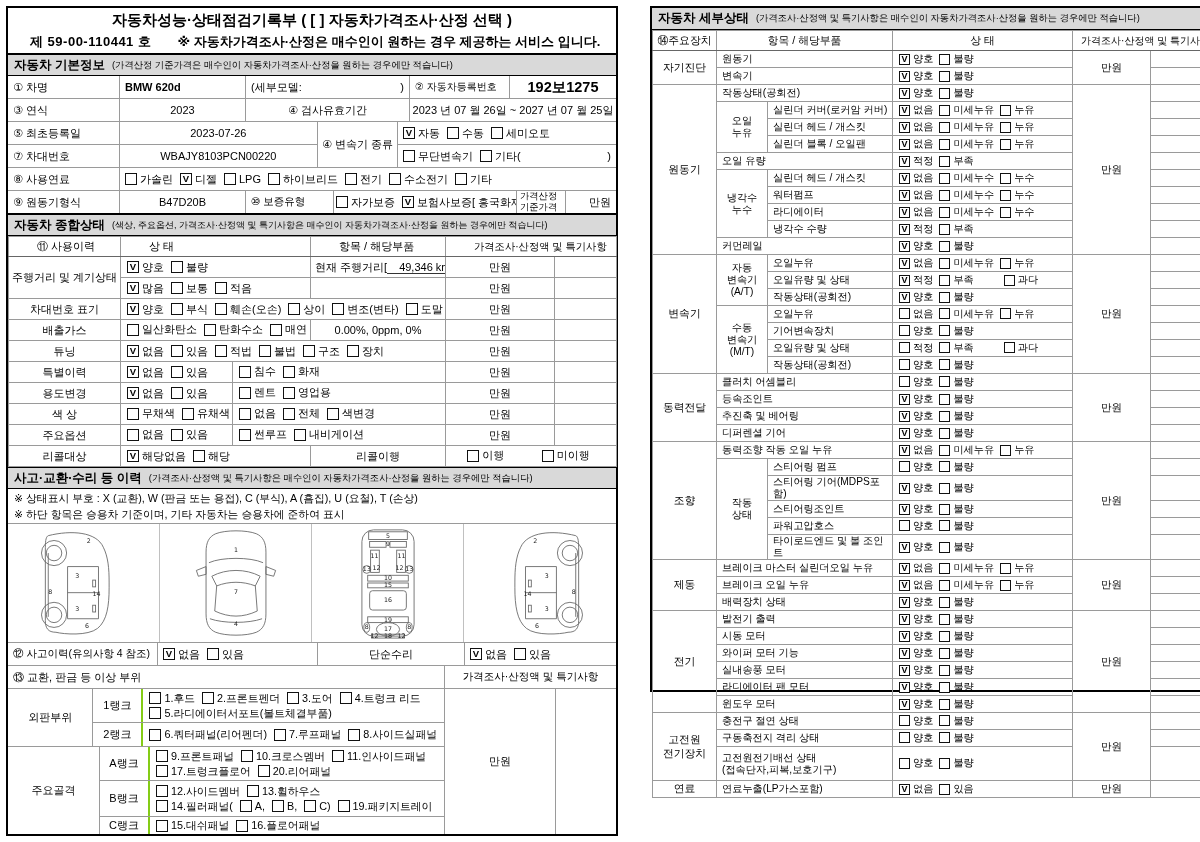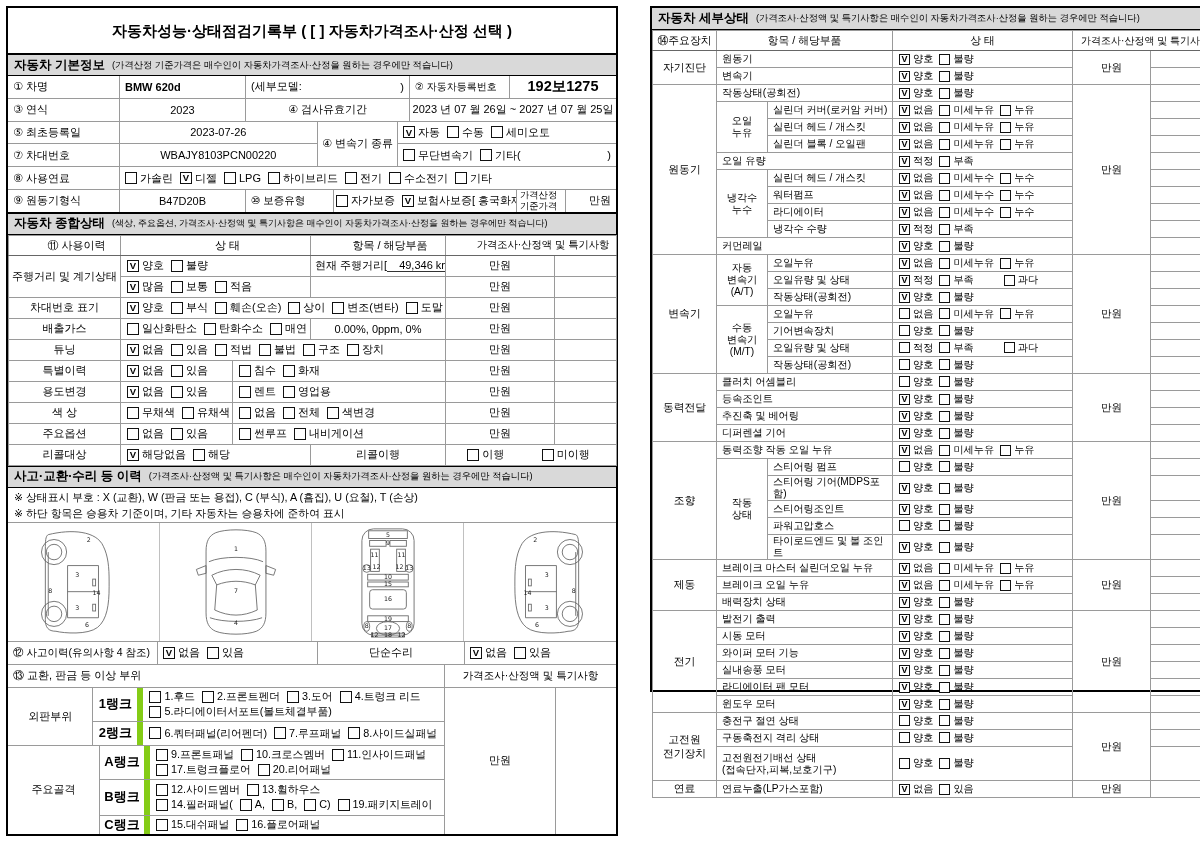--- a/index.html
+++ b/index.html
@@ -31,21 +31,21 @@
   .bc.ctr{justify-content:center;padding:0 2px;}
   .bc.between{justify-content:space-between;}
   .big{font-size:14.5px;font-weight:bold;justify-content:center;}
   .stack{display:flex;flex-direction:column;}
   .stack .srow{display:flex;flex:1;border-bottom:1px solid #9a9a9a;box-sizing:border-box;}
   .stack .srow:last-child{border-bottom:none;}
   
   table{border-collapse:collapse;table-layout:fixed;}
   .ctable{width:608px;}
   .ctable td{border:1px solid #9a9a9a;font-size:11px;padding:0 4px;height:21px;overflow:hidden;white-space:nowrap;box-sizing:border-box;}
-  .ctable tr.chead td{height:20px;text-align:center;font-size:11px;border-bottom:1px solid #666;padding-left:28px;}
+  .ctable tr.chead td{height:20px;font-size:11px;border-bottom:1px solid #666;padding-left:28px;}
   .ctable td.lab{text-align:center;padding:0 2px;}
   .ctable td.price{text-align:center;}
   .ctable td.ctr{text-align:center;}
   .ctable td.st{padding-left:6px;}
   .odo .under{border-bottom:1px solid #333;padding:0 12px;}
   .spread .cbg{width:100%;justify-content:space-around;}
   
   .notes{flex:0 0 34px;border-bottom:1px solid #9a9a9a;font-size:10.8px;display:flex;flex-direction:column;justify-content:center;padding:0 6px;}
   .notes div{line-height:16px;}
   .diagrams{flex:0 0 118px;display:flex;border-bottom:1px solid #9a9a9a;}
@@ -61,21 +61,21 @@
   .hdr13 .h13l{width:437px;display:flex;align-items:center;padding:0 5px;border-right:1px solid #9a9a9a;box-sizing:border-box;}
   .hdr13 .h13r{flex:1;display:flex;align-items:center;justify-content:center;font-size:10.5px;}
   .ranks{flex:1;display:flex;align-items:stretch;}
   .rleft{width:437px;display:flex;flex-direction:column;border-right:1px solid #9a9a9a;box-sizing:border-box;}
   .rgroup{display:flex;border-bottom:1px solid #9a9a9a;box-sizing:border-box;}
   .rgroup.last{border-bottom:none;}
   .rglabel{width:92px;display:flex;align-items:center;justify-content:center;font-size:11px;border-right:1px solid #9a9a9a;box-sizing:border-box;}
   .rrows{flex:1;display:flex;flex-direction:column;}
   .rrow{display:flex;border-bottom:1px solid #9a9a9a;box-sizing:border-box;}
   .rrow:last-child{border-bottom:none;}
-  .rlabel{width:50px;display:flex;align-items:center;justify-content:center;font-size:13px;border-right:6px solid #84cc16;box-sizing:border-box;font-weight:bold;}
+  .rlabel{width:50px;display:flex;align-items:center;justify-content:center;font-size:11px;border-right:2px solid #84cc16;box-sizing:border-box;}
   .ropts{flex:1;display:flex;flex-direction:column;justify-content:center;padding-left:6px;font-size:10.8px;}
   .ropts .line{display:flex;align-items:center;line-height:15px;}
   .rprice{width:111px;border-right:1px solid #9a9a9a;display:flex;align-items:center;justify-content:center;font-size:11px;box-sizing:border-box;}
   .rnarrow{flex:1;}
   
   .dtable{width:566px;height:782px;border-radius:12px;}
   .dtable td{border:1px solid #9a9a9a;font-size:10.2px;padding:0 3px;height:17px;overflow:hidden;white-space:nowrap;box-sizing:border-box;vertical-align:middle;}
   .dtable tr.dhead td{height:20px;text-align:center;font-size:10.8px;border-bottom:1px solid #666;}
   .dtable td.sec{text-align:center;white-space:pre-line;font-size:10.8px;}
   .dtable td.grp{text-align:center;white-space:pre-line;line-height:12px;}
@@ -88,20 +88,24 @@
 </style>
 </head>
 <body>
 
 <div id="page">
 
   <div id="lpanel" class="panel">
 
     <div class="titlebox">
       <div class="t1">자동차성능·상태점검기록부 ( [      ] 자동차가격조사·산정 선택 )</div>
+      <div class="t2">
+        <span class="docno">제    59-00-110441    호</span>
+        <span class="notice">※ 자동차가격조사·산정은 매수인이 원하는 경우 제공하는 서비스 입니다.</span>
+      </div>
     </div>
 
     <div class="bar">
       <span class="bname">자동차 기본정보</span>
       <span class="bnote">(가격산정 기준가격은 매수인이 자동차가격조사·산정을 원하는 경우에만 적습니다)</span>
     </div>
 
     <div class="brow" style="height:23px">
       <div class="bc" style="width:112px">① 차명</div>
       <div class="bc bold" style="width:126px">BMW 620d</div>

